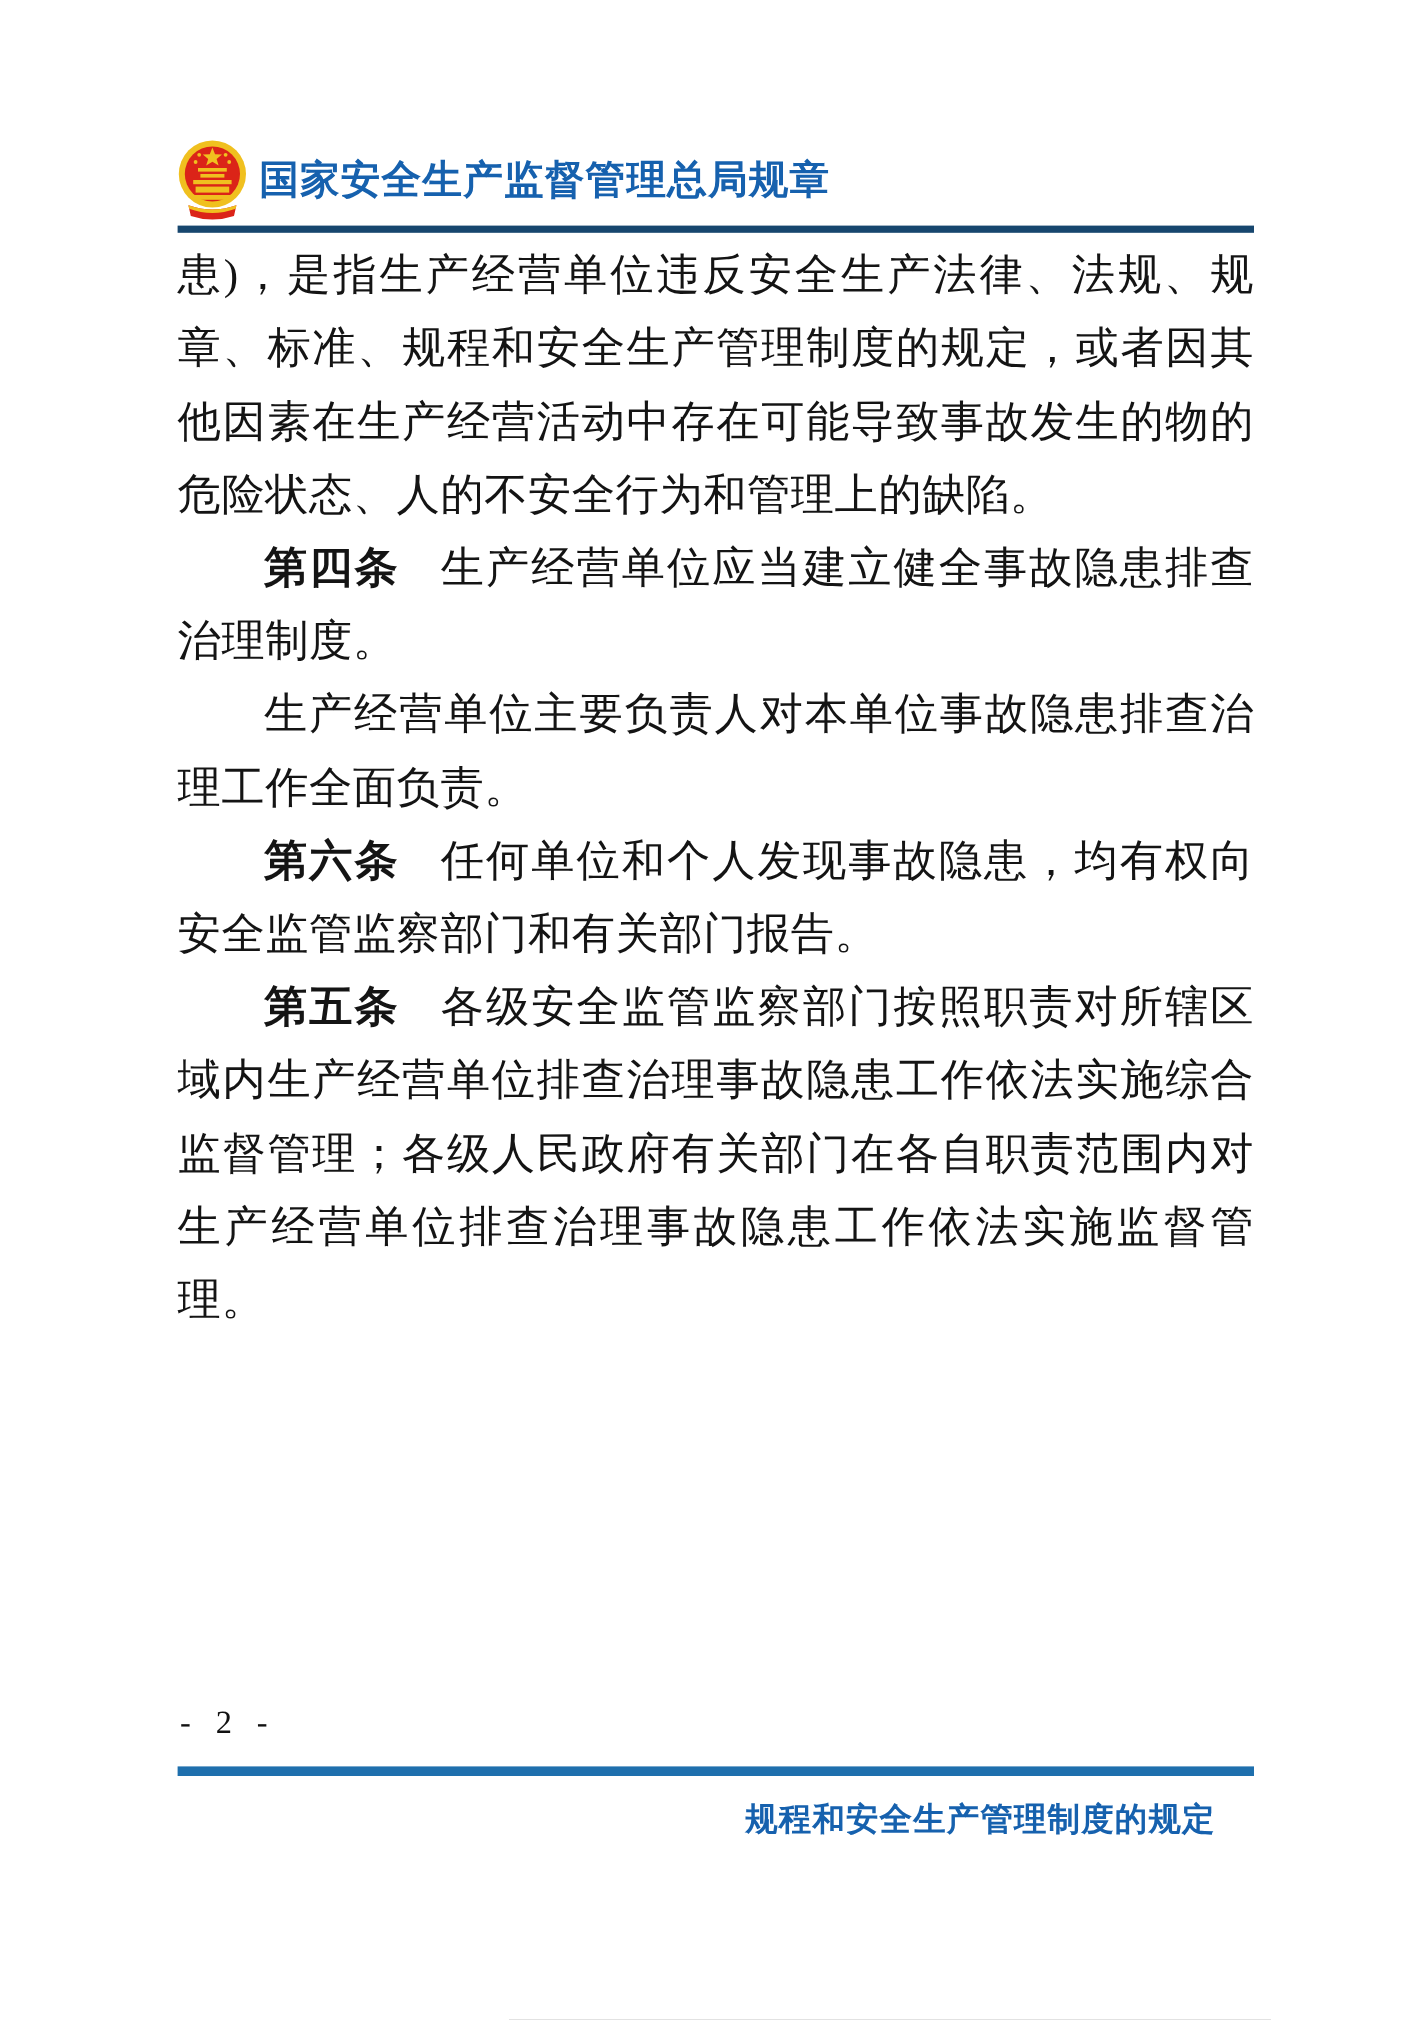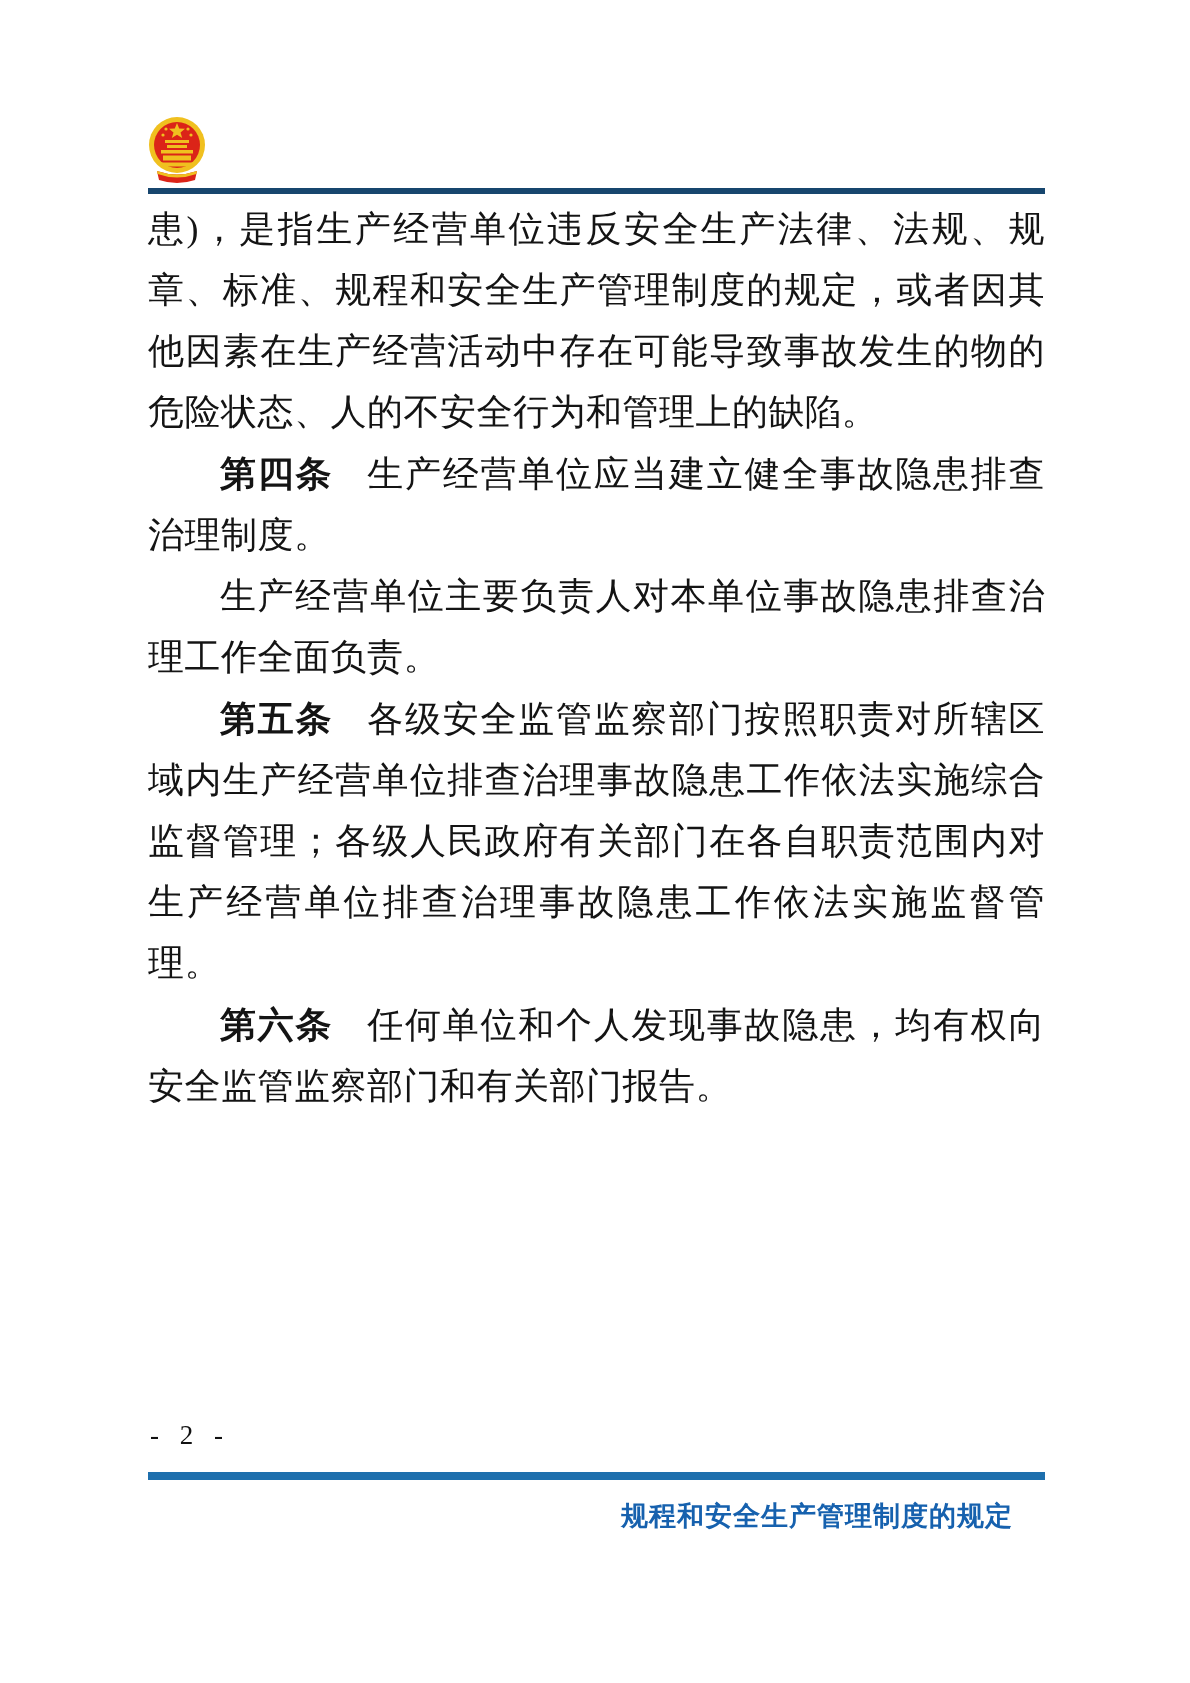--- a/index.html
+++ b/index.html
@@ -45,21 +45,21 @@
     font-size:36px;
     line-height:61px;
     text-align:justify;
   }
   .para{
     margin:0;
     letter-spacing:0.5px;
   }
   .para.indent{text-indent:2em;}
   .para .lead{
-    font-family:Liberation Sans, sans-serif;
+    font-family:Liberation Serif, serif;
     font-weight:bold;
     margin-right:0.95em;
   }
   .page-number{
     position:absolute;left:150px;top:1420px;
     font-size:27px;letter-spacing:7px;
     color:#111;
   }
   .footer-rule{
     position:absolute;left:148px;top:1472px;width:897px;height:8px;
@@ -90,30 +90,31 @@
         <circle class="gold" cx="15" cy="20" r="1.6"></circle>
         <circle class="gold" cx="43" cy="20" r="1.6"></circle>
         <rect class="gold" x="17" y="25" width="24" height="3"></rect>
         <rect class="gold" x="19" y="30" width="20" height="3"></rect>
         <rect class="gold" x="13" y="35" width="32" height="3.5"></rect>
         <rect class="gold" x="15" y="40.5" width="28" height="5"></rect>
         <rect class="gold" x="12" y="47.5" width="34" height="4"></rect>
         <path class="red" d="M9 56 Q29 63 49 56 L47 65 Q29 71 11 65 Z"></path>
         <path class="gold" d="M9 56 Q29 63 49 56 L48.4 59 Q29 66 9.6 59 Z"></path>
       </svg>
+      <div class="doc-title">国家安全生产监督管理总局规章</div>
     </div>
 
     <div class="header-rule"></div>
 
     <div class="document-body">
         <p class="para"><span class="ptext">患)，是指生产经营单位违反安全生产法律、法规、规章、标准、规程和安全生产管理制度的规定，或者因其他因素在生产经营活动中存在可能导致事故发生的物的危险状态、人的不安全行为和管理上的缺陷。</span></p>
         <p class="para indent"><b class="lead">第四条</b><span class="ptext">生产经营单位应当建立健全事故隐患排查治理制度。</span></p>
         <p class="para indent"><span class="ptext">生产经营单位主要负责人对本单位事故隐患排查治理工作全面负责。</span></p>
+        <p class="para indent"><b class="lead">第六条</b><span class="ptext">任何单位和个人发现事故隐患，均有权向安全监管监察部门和有关部门报告。</span></p>
         <p class="para indent"><b class="lead">第五条</b><span class="ptext">各级安全监管监察部门按照职责对所辖区域内生产经营单位排查治理事故隐患工作依法实施综合监督管理；各级人民政府有关部门在各自职责范围内对生产经营单位排查治理事故隐患工作依法实施监督管理。</span></p>
-        <p class="para indent"><b class="lead">第六条</b><span class="ptext">任何单位和个人发现事故隐患，均有权向安全监管监察部门和有关部门报告。</span></p>
       </div>
 
   </div>
 
   <div class="page-number">- 2 -</div>
 
   <div class="footer-rule"></div>
 
   <div class="footer-publisher">规程和安全生产管理制度的规定</div>
 

